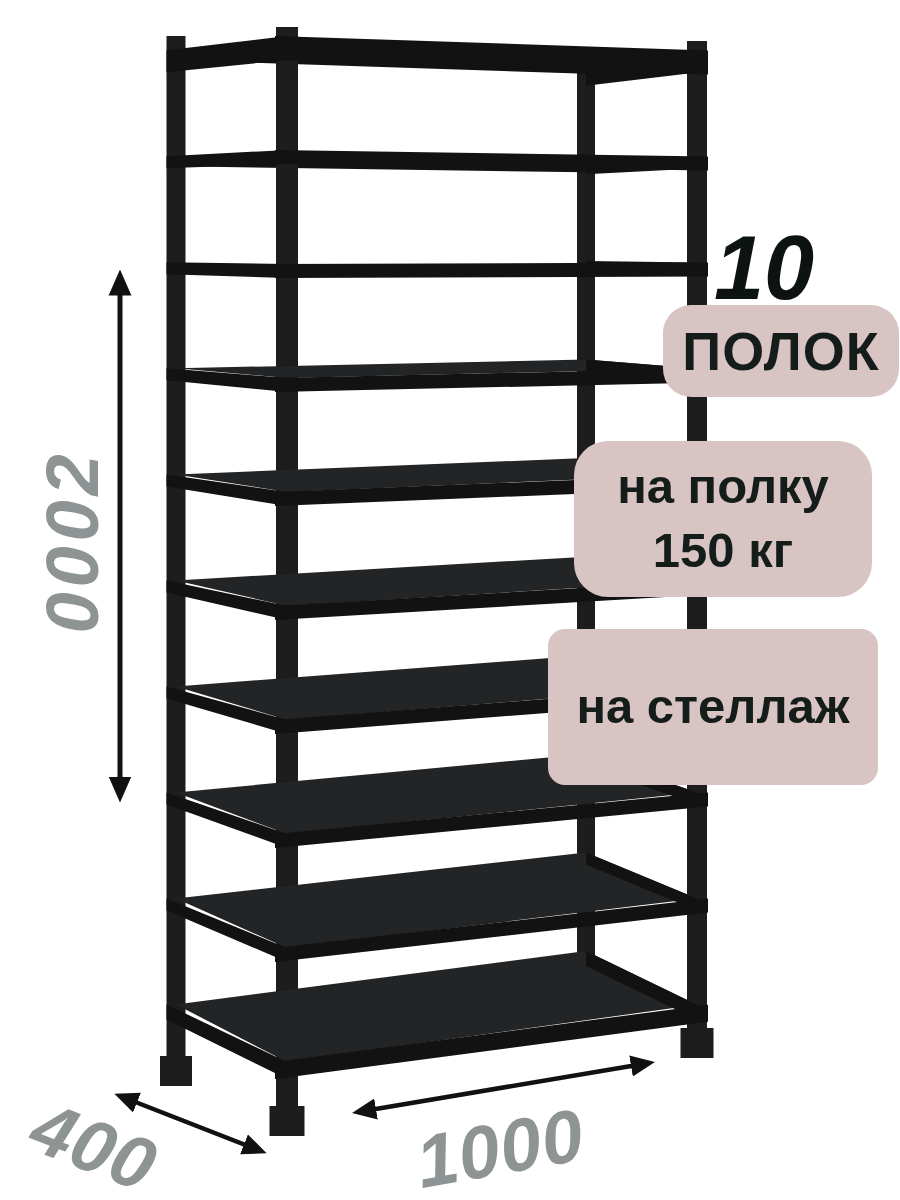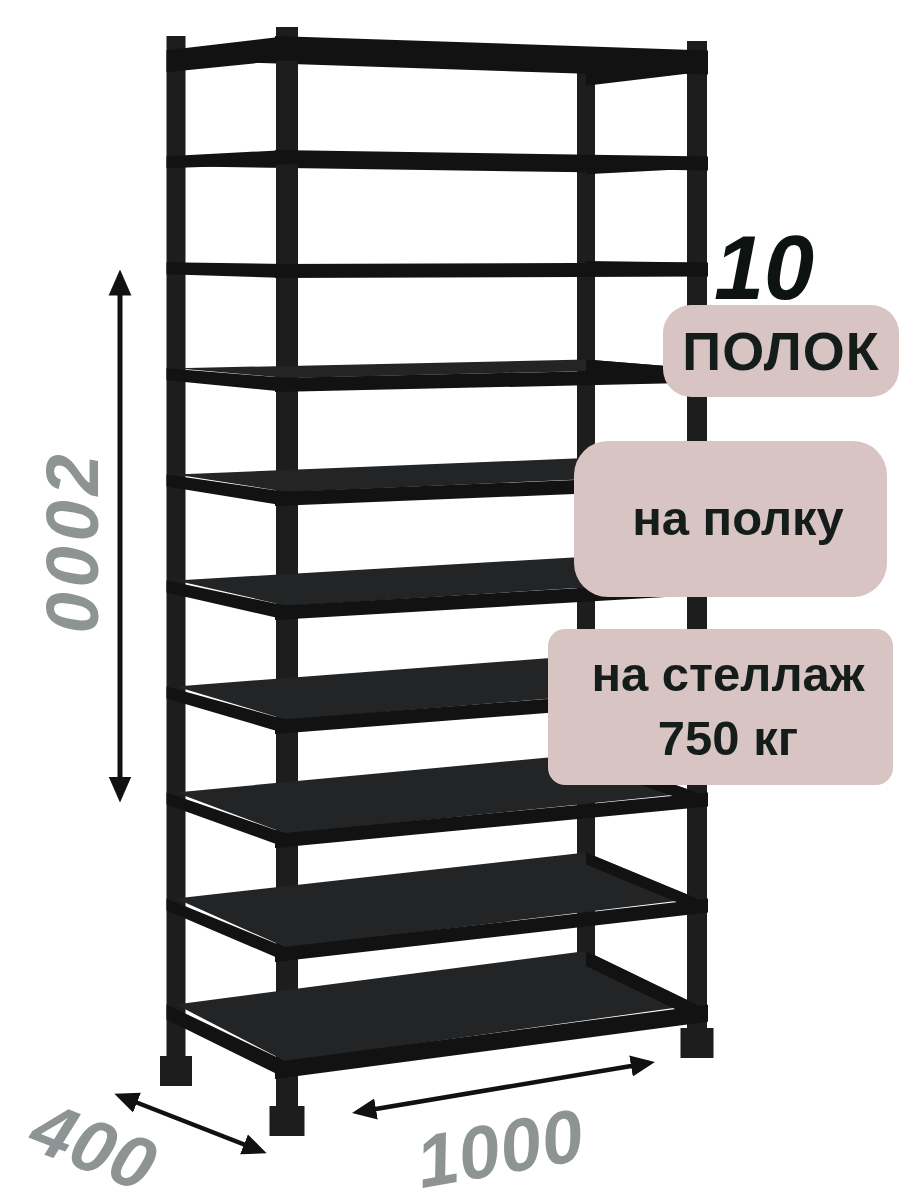--- a/index.html
+++ b/index.html
@@ -22,21 +22,21 @@
   .dim-label-v span{
     height:46px; display:flex; align-items:center; justify-content:center;
     transform:rotate(-90deg);
   }
   .badge{
     position:absolute; background:var(--badge-bg,#d7c4c3); color:var(--badge-text,#151d1b);
     display:flex; flex-direction:column; align-items:center; justify-content:center;
     text-align:center; font-weight:700; white-space:nowrap;
   }
   .badge-count{border-radius:28px; font-size:54px; letter-spacing:1px;}
-  .badge-two-line{border-radius:34px; font-size:49px; line-height:1.3;padding-left:15px;}
+  .badge-two-line{border-radius:34px; font-size:49px; line-height:1.3;}
   .count-number{
     position:absolute; display:flex; align-items:center; justify-content:center;
     font-weight:700; font-style:italic; font-size:90px;
     color:var(--count-number-text,#0c1311);
   }
 </style>
 </head>
 <body>
 
 <div class="stage">
@@ -126,20 +126,20 @@
   <div class="dim-label" style="left:408px; top:1108px; width:184px; height:80px; transform:rotate(-10deg);">1000</div>
 
   <div class="count-number" style="left:704px; top:218px; width:120px; height:100px;">10</div>
 
   <div class="badge badge-count" style="left:663px; top:305px; width:236px; height:92px;">
     <span>ПОЛОК</span>
   </div>
 
   <div class="badge badge-two-line" style="left:574px; top:441px; width:298px; height:156px;">
     <span>на полку</span>
+    <span>150 кг</span>
   </div>
 
   <div class="badge badge-two-line" style="left:548px; top:629px; width:330px; height:156px;border-radius:17px;">
     <span>на стеллаж</span>
-    <span>750 кг</span>
   </div>
 
 </div>
 
 </body></html>

